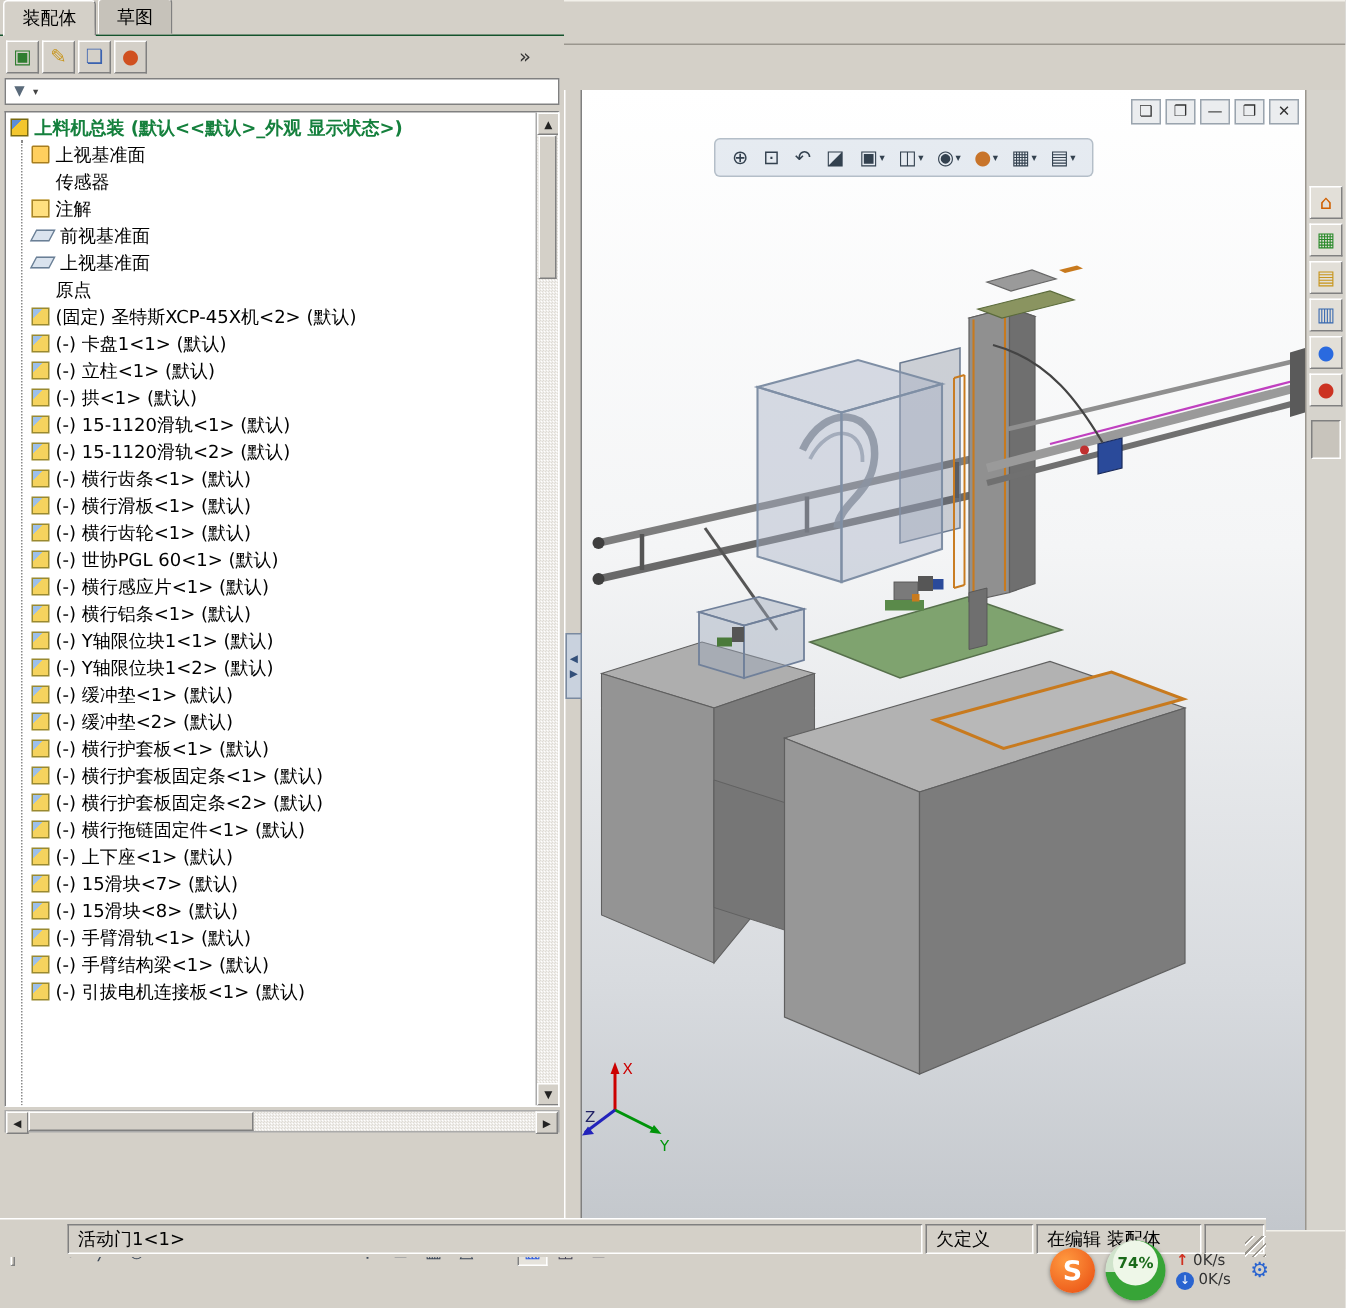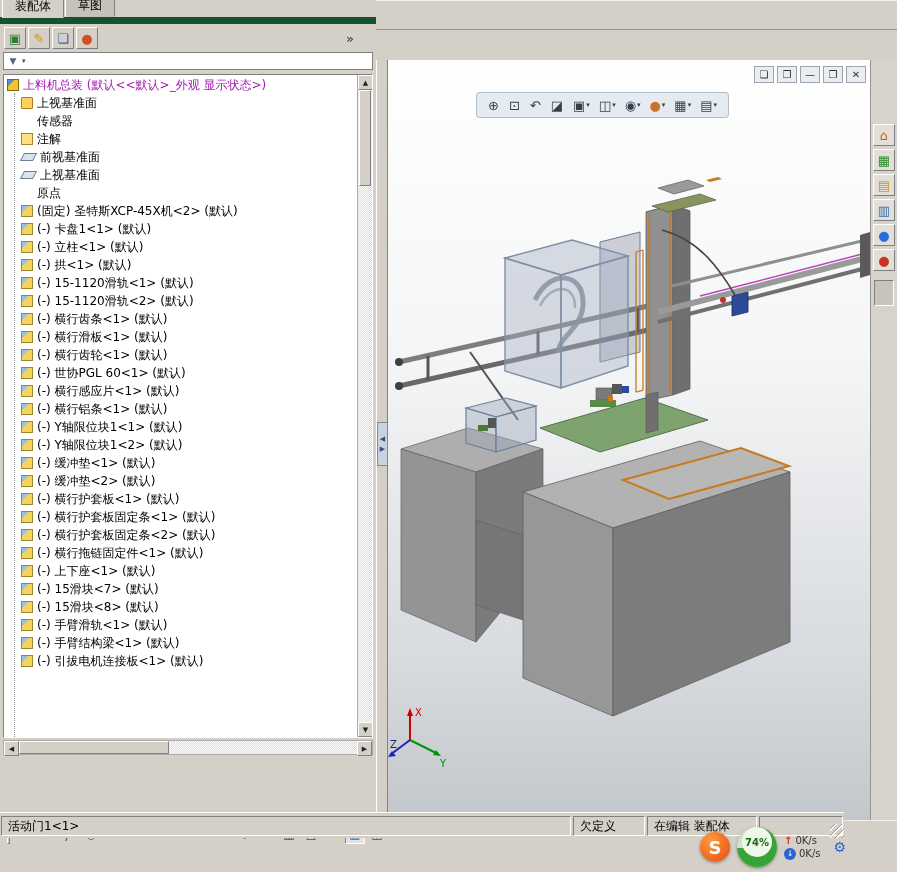--- a/index.html
+++ b/index.html
@@ -30,21 +30,21 @@
   
   .toolbar2 { position:absolute; left:0; top:30; width:897px; height:30px; background:#d4d0c8;
     border-top:1px solid #f2f0ea; border-bottom:1px solid #9a968e; display:flex; align-items:center; padding-left:4px; }
   .grip { width:3px; height:20px; border:1px solid; border-color:#fff #808080 #808080 #fff; margin:0 3px 0 1px; }
   .tico { width:24px; height:24px; display:flex; align-items:center; justify-content:center;
     font-size:14px; border:1px solid transparent; }
   .tico .caret { font-size:7px; color:#333; }
 
   
   .leftcol { position:absolute; left:0; top:60; width:376px; height:760px; background:#d4d0c8; }
-  .tabbar { position:absolute; left:0; top:0; width:376px; height:24px; display:flex; align-items:flex-end; padding-left:2px; border-bottom:7px solid #14532d; }
+  .tabbar { position:absolute; left:0; top:0; width:376px; height:24px; display:flex; align-items:flex-end; padding-left:2px; border-bottom:1px solid #14532d; }
   .tab { padding:3px 12px 2px; margin-right:1px; border:1px solid; border-color:#fff #808080 transparent #fff;
     border-radius:3px 3px 0 0; background:#c6c2ba; }
   .tab.active { background:#d4d0c8; position:relative; top:1px; }
   .panel-icons { position:absolute; left:0; top:25px; width:376px; height:26px; display:flex;
     align-items:center; gap:2px; padding-left:4px; }
   .pico { width:22px; height:22px; background:#d4d0c8; display:flex; align-items:center;
     justify-content:center; font-size:13px; }
   .chevrons { margin-left:auto; margin-right:18px; font-size:13px; color:#333; padding:0 4px; }
   .filter-row { position:absolute; left:3px; top:52px; width:370px; height:18px; display:flex; align-items:center;
     background:#fff; border:1px solid #808080; }
@@ -62,21 +62,21 @@
   .ticon { flex:none; width:12px; height:12px; display:inline-block; font-size:10px; line-height:12px; text-align:center; }
   .ticon.assembly { background:linear-gradient(135deg,#5b8dd9 32%,#f3c62e 32%); border:1px solid #7a6a10; }
   .ticon.part { background:linear-gradient(135deg,#9cc0ea 32%,#f5d35e 32%); border:1px solid #9a8a30; }
   .ticon.history { background:#ffcf5e; border:1px solid #a87e1e; border-radius:1px; }
   .ticon.sensor { color:#0a7a6a; font-size:11px; }
   .ticon.annotation { background:#ffe080; border:1px solid #a8862a; color:#205080; font-weight:bold; font-size:9px; }
   .ticon.plane { width:13px; height:8px; border:1px solid #6a7f95; background:rgba(150,175,205,.35);
     transform:skewX(-28deg); margin:2px 1px; }
   .ticon.origin { color:#2a52c0; font-weight:bold; font-size:11px; }
   .tlabel { font-size:12px; }
-  .tlabel.alert { color:#a21caf; }
+  .tlabel.alert { color:#15803d;font-weight:bold; }
 
   
   .vscroll { flex:none; width:15px; background:repeating-conic-gradient(#fff 0% 25%,#dedbd4 0% 50%) 0 0/2px 2px;
     border-left:1px solid #aaa; display:flex; flex-direction:column; }
   .sbtn { width:15px; height:15px; background:#d4d0c8; font-size:7px; color:#222; display:flex;
     align-items:center; justify-content:center; flex:none; }
   .vthumb { margin:0 1px; height:96px; background:#d4d0c8; border:1px solid; border-color:#fff #808080 #808080 #fff; }
   .vfill { flex:1; }
   .hscroll { position:absolute; left:3px; top:740px; width:370px; height:15px;
     background:repeating-conic-gradient(#fff 0% 25%,#dedbd4 0% 50%) 0 0/2px 2px; display:flex; border:1px solid #aaa; }
@@ -112,21 +112,21 @@
   
   .bottombar { position:absolute; left:0; top:820px; width:897px; height:26px; background:#d4d0c8;
     border-top:1px solid #f2f0ea; display:flex; align-items:center; padding-left:6px; gap:2px; }
   .bico { width:20px; height:20px; display:flex; align-items:center; justify-content:center; font-size:12px;
     color:#3a4656; border:1px solid transparent; }
   .bgroup2 { display:flex; gap:2px; margin-left:22px; }
   .bico.pressed { border-color:#808080 #fff #fff #808080; background:#e6e3dc; }
 
   
   .statusbar { position:absolute; left:0; top:812px; width:844px; height:26px; background:#d4d0c8;
-    border-top:1px solid #fff; display:flex; align-items:center; }
+    border-top:1px solid #fff; display:flex; align-items:center;padding-left:44px; }
   .sb-cell { height:20px; line-height:18px; padding:0 6px; border:1px solid; border-color:#808080 #fff #fff #808080;
     margin:0 1px; white-space:nowrap; }
   .sb-left { width:570px; }
   .sb-def { width:72px; }
   .sb-mode { width:110px; }
   .sb-fill { flex:1; height:20px; border:1px solid; border-color:#808080 #fff #fff #808080; margin:0 1px; }
   .size-grip { position:absolute; right:0; bottom:0; width:14px; height:14px;
     background:repeating-linear-gradient(135deg,transparent 0 3px,#9a968e 3px 4px,#fff 4px 5px); }
 
   

